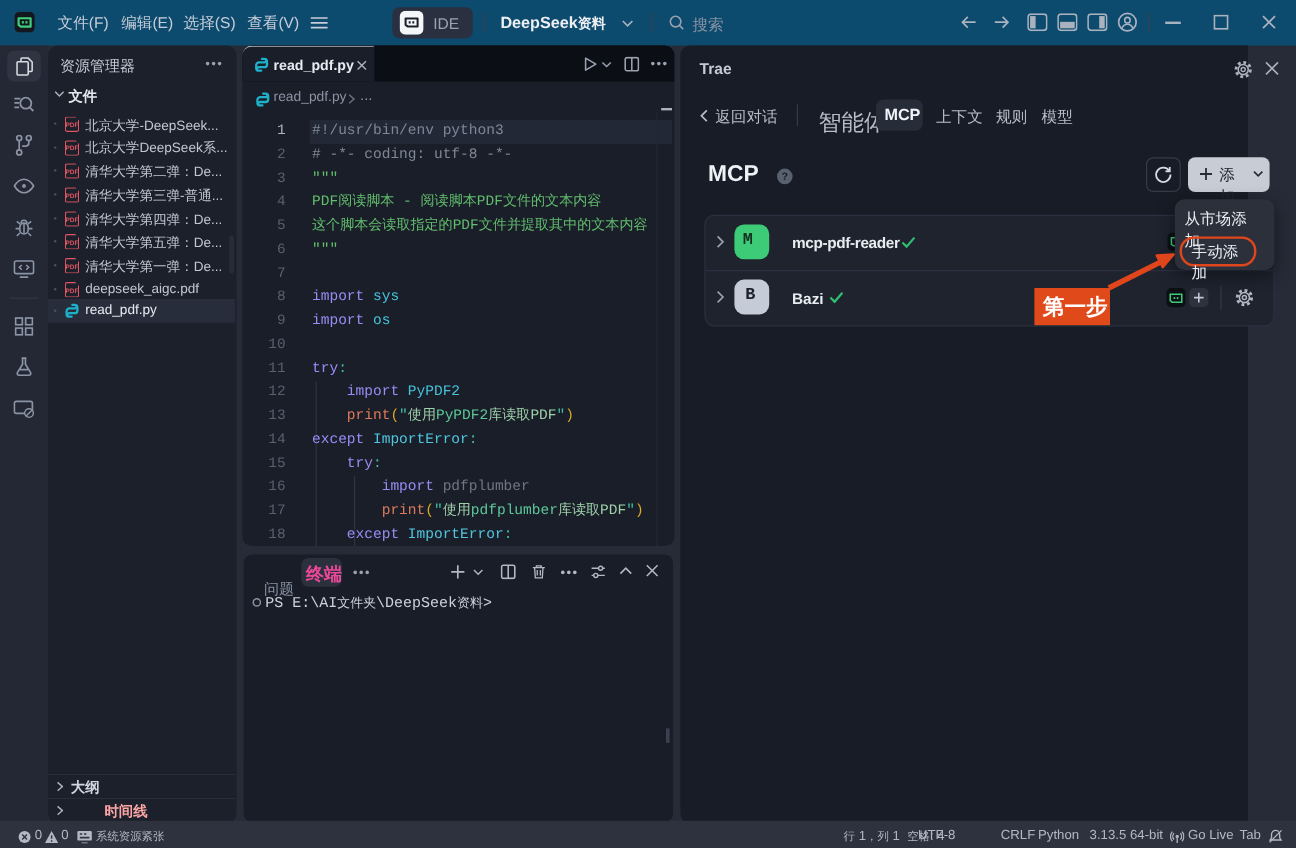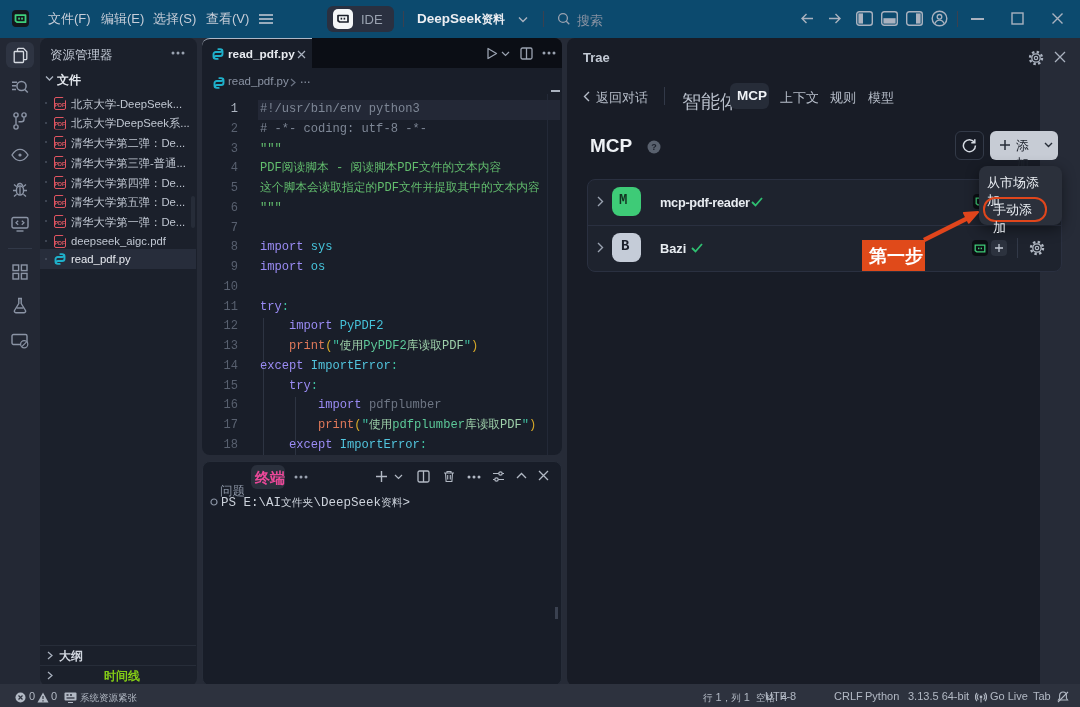--- a/index.html
+++ b/index.html
@@ -245,21 +245,21 @@
     <div class="abs" style="left:151px;top:158px;width:4px;height:32px;background:#262c38;border-radius:2px;"></div>
     <div class="abs" style="left:0;top:607px;width:156px;height:1px;background:#272d39"></div>
     <svg class="abs" style="left:7px;top:613px" width="6" height="9" viewBox="0 0 6 9">
         <path d="M1 1 l4 3.5 L1 8" stroke="#aab2bf" stroke-width="1.2" fill="none"></path>
       </svg>
     <span class="abs" style="left:19px;top:610px;color:#d0d5de;font-size:12px;font-weight:bold;">大纲</span>
     <div class="abs" style="left:0;top:627px;width:156px;height:1px;background:#272d39"></div>
     <svg class="abs" style="left:7px;top:633px" width="6" height="9" viewBox="0 0 6 9">
         <path d="M1 1 l4 3.5 L1 8" stroke="#aab2bf" stroke-width="1.2" fill="none"></path>
       </svg>
-    <span class="abs" style="left:31px;top:630px;color:#84cc16;font-size:12px;font-weight:bold;padding-left:33px;">时间线</span>
+    <span class="abs" style="left:14px;top:630px;color:#fca5a5;font-size:12px;font-weight:bold;padding-left:33px;">时间线</span>
   </div>
   <div id="editcard">
     <div id="tabstrip">
       <div id="tab1">
         <svg width="14" height="14" viewBox="0 0 14 14" style="position:absolute;left:9px;top:8px">
             <g fill="none" stroke="#1fb0ca" stroke-width="1.9" stroke-linecap="round">
               <path d="M7.3 2.1 h1.9 a2.3 2.3 0 0 1 2.3 2.3 v2.3 a2.3 2.3 0 0 1 -2.3 2.3 h-4.4 a1.7 1.7 0 0 0 -1.7 1.7"></path>
               <path d="M6.7 11.9 h-1.9 a2.3 2.3 0 0 1 -2.3 -2.3 v-2.3 a2.3 2.3 0 0 1 2.3 -2.3 h4.4 a1.7 1.7 0 0 0 1.7 -1.7"></path>
             </g>
           </svg>

